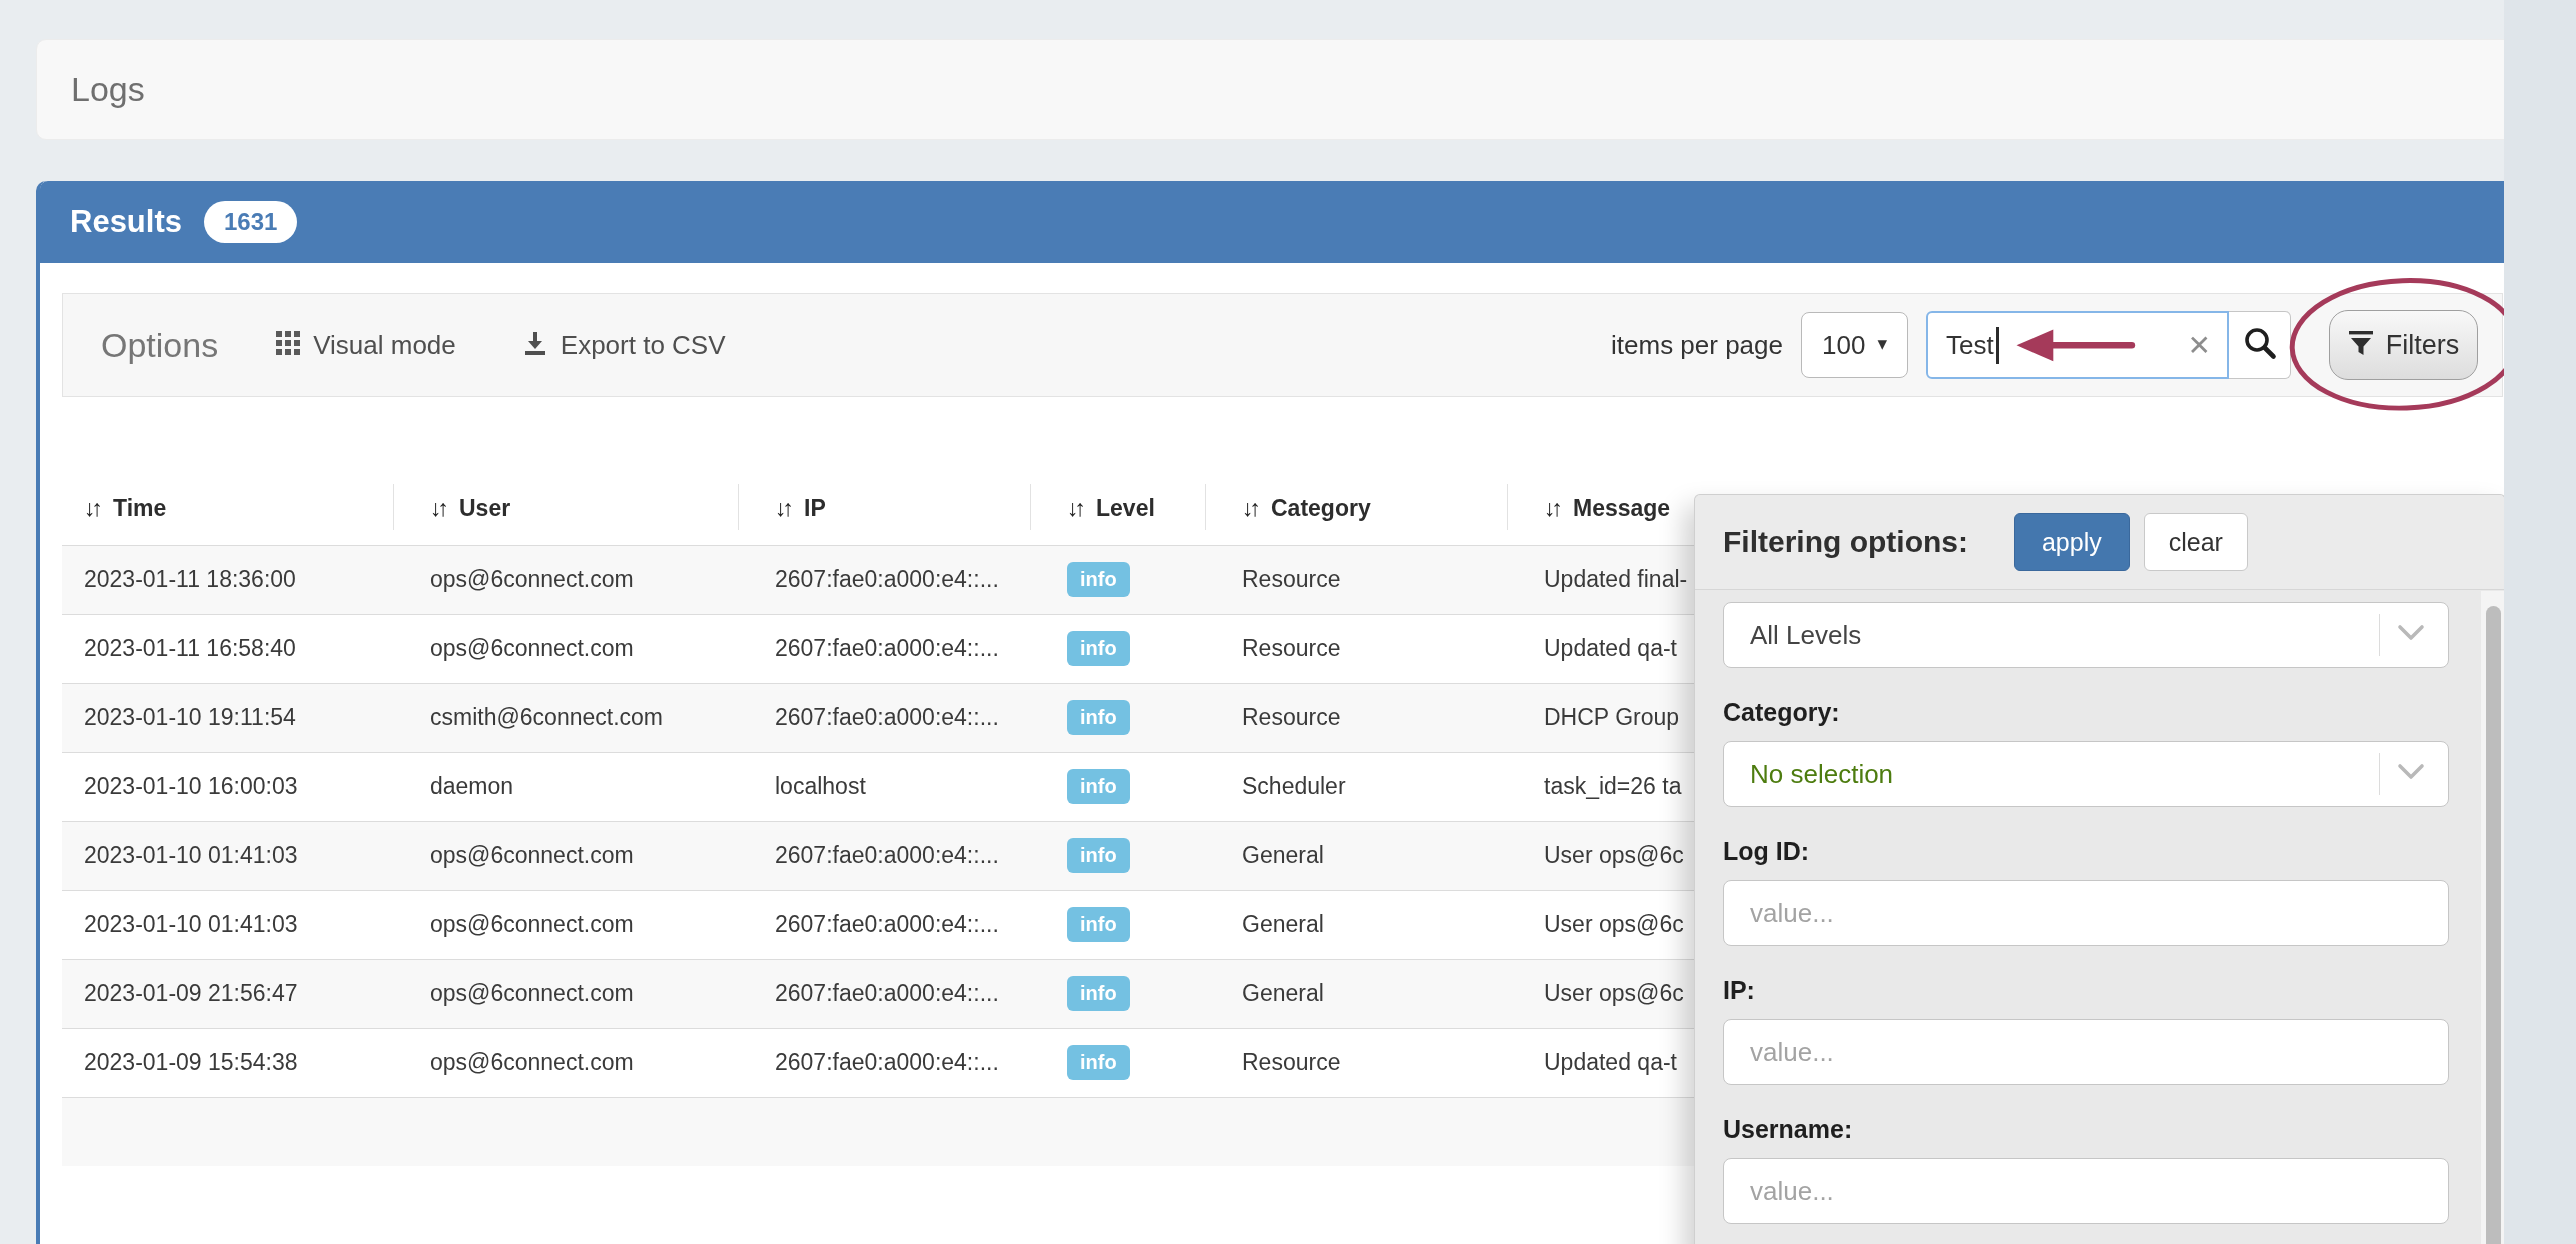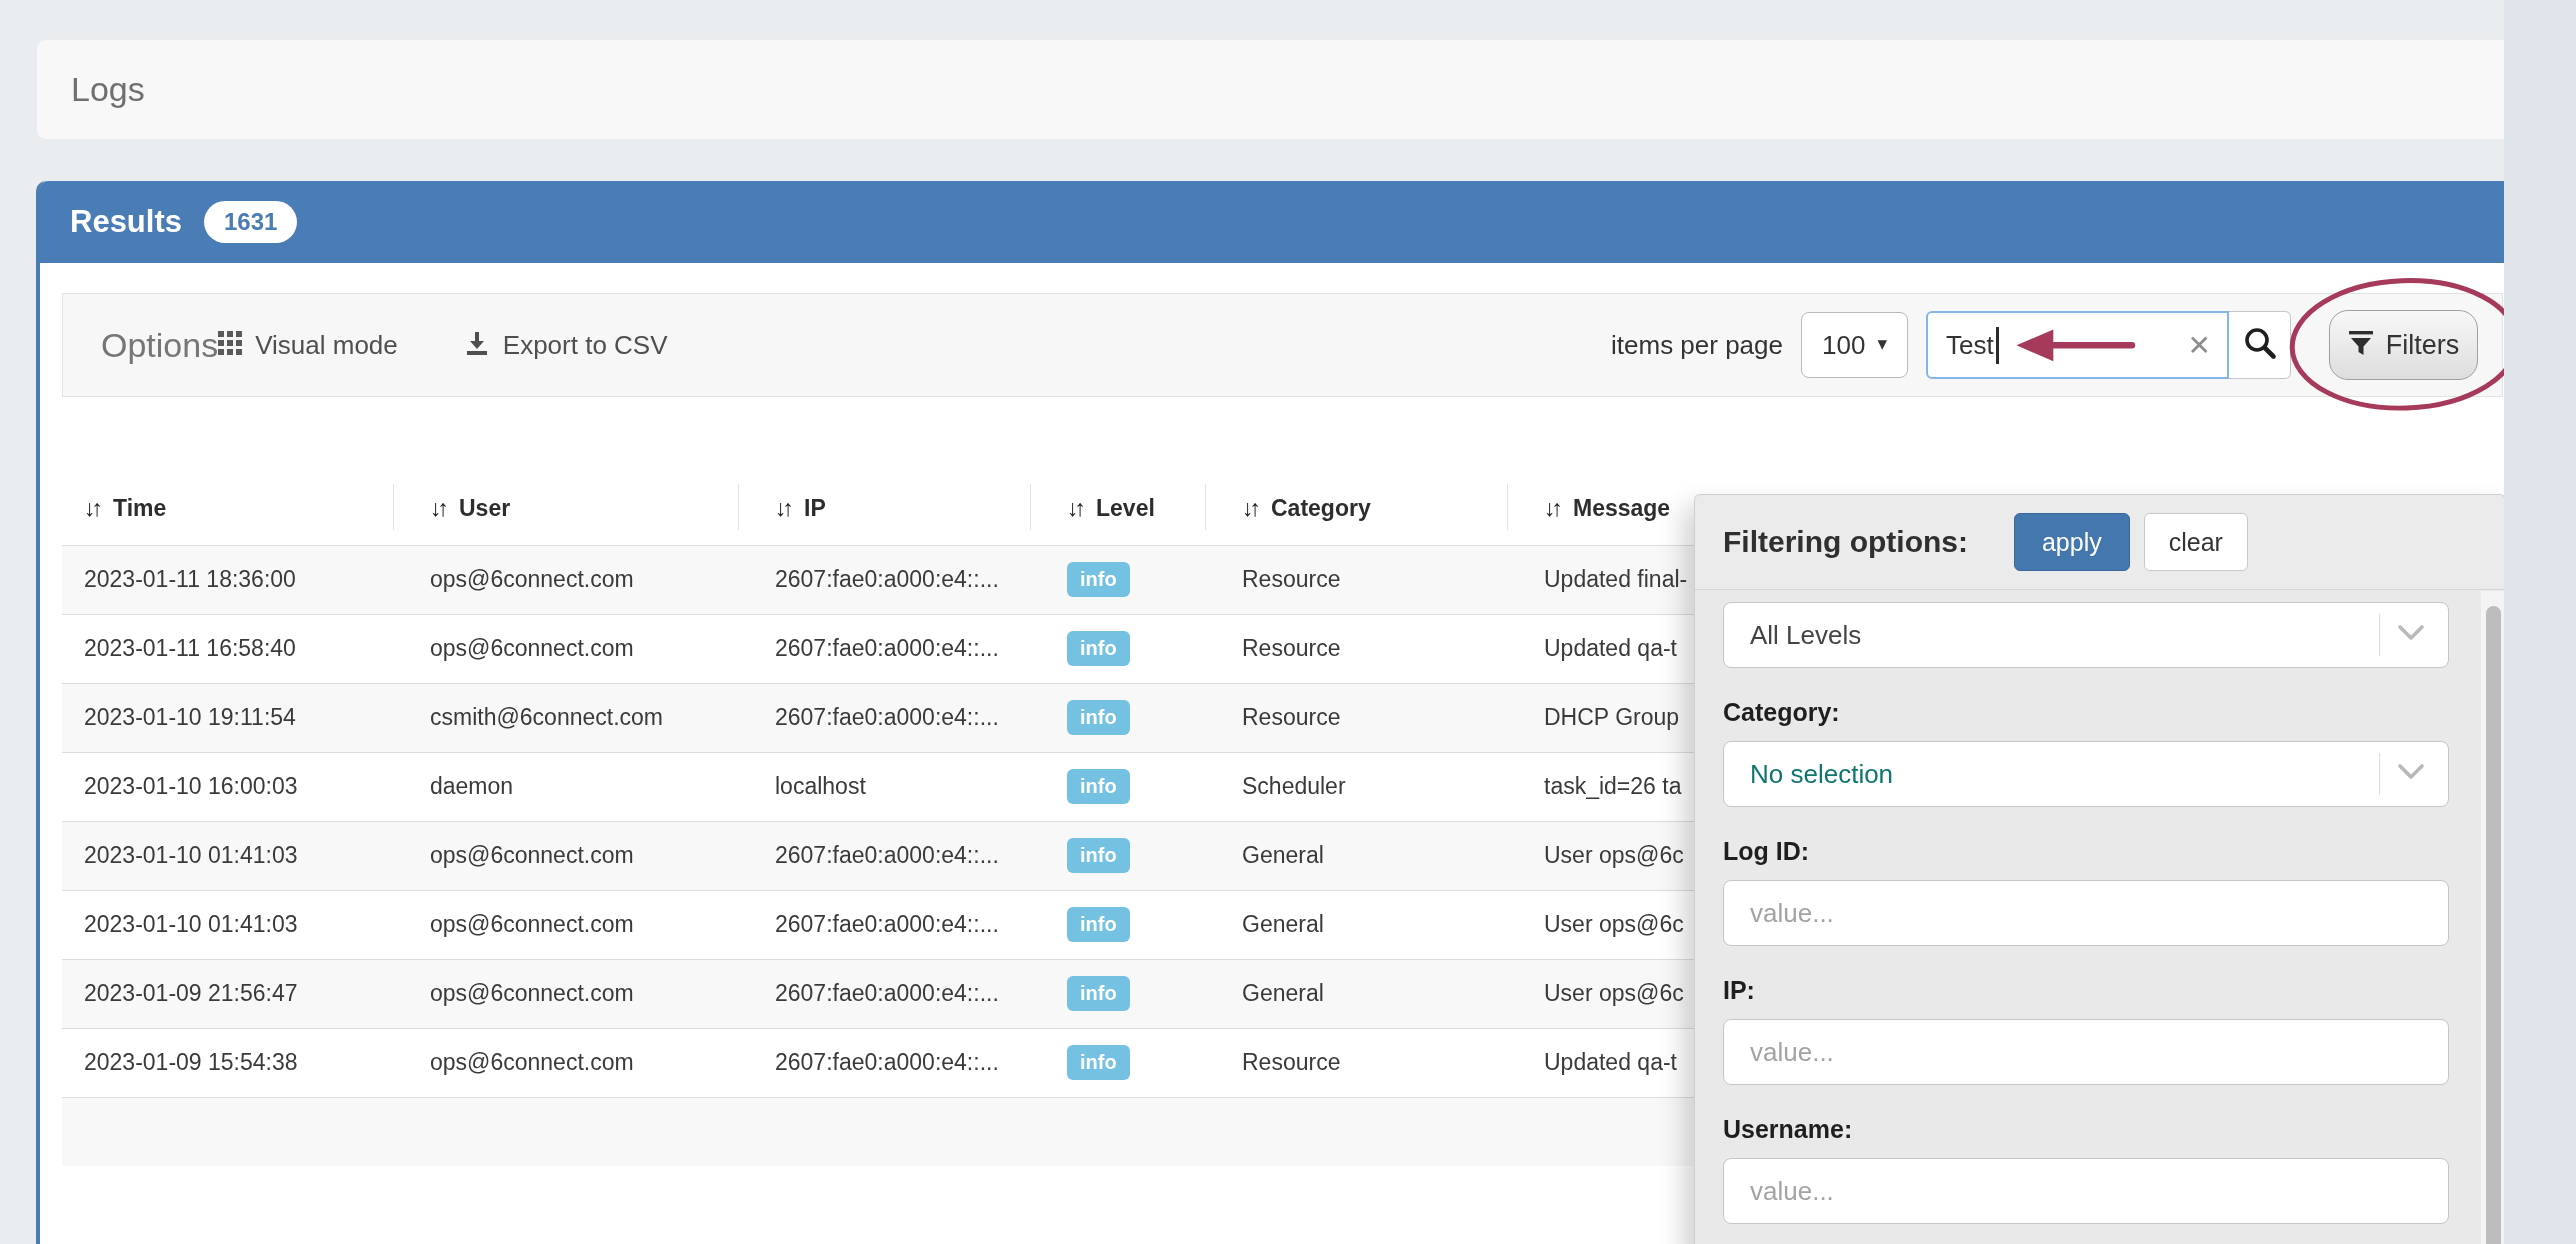--- a/index.html
+++ b/index.html
@@ -20,21 +20,21 @@
   .results-header { height:82px; background:#4a7cb5; border-radius:8px 8px 0 0;
     display:flex; align-items:center; padding-left:30px; gap:22px; }
   .results-title { color:#fff; font-size:31px; font-weight:bold; }
   .results-count { background:#fff; color:#4a7cb5; font-weight:bold; font-size:24px;
     border-radius:994px; padding:7px 20px; }
   .results-body { padding:30px 30px 0 22px; }
 
   
   .options-bar { height:104px; background:#f7f7f7; border:1px solid #e3e3e3;
     display:flex; align-items:center; padding:0 24px 0 38px; }
-  .options-title { font-size:34px; color:#767676; }
+  .options-title { font-size:34px; color:#767676; margin-right:58px; }
   .opt-item { display:flex; align-items:center; gap:13px; margin-right:66px; cursor:default; }
   .opt-item .lbl { font-size:26px; color:#4f4f4f; }
   .opt-right { margin-left:auto; display:flex; align-items:center; }
   .ipp-label { font-size:26px; color:#333; margin-right:18px; }
   .ipp-select { width:107px; height:66px; background:#fff; border:1px solid #b9b9b9; border-radius:8px;
     display:flex; align-items:center; justify-content:center; gap:12px; margin-right:18px; }
   .ipp-select .val { font-size:26px; color:#333; }
   .ipp-select .caret { font-size:19px; color:#333; transform:translateY(-2px); }
   .search-group { display:flex; align-items:center; }
   .search-input { width:303px; height:68px; background:#fff; border:2px solid #85b6e8;
@@ -74,21 +74,21 @@
   .fp-apply { height:58px; padding:0 27px; background:#4477ae; color:#fff; font-size:25px;
     border:1px solid #3a689c; border-radius:6px; display:flex; align-items:center; }
   .fp-clear { height:58px; padding:0 24px; background:#fff; color:#333; font-size:25px;
     border:1px solid #c9c9c9; border-radius:6px; display:flex; align-items:center; margin-left:14px; }
   .fp-body { padding:12px 56px 0 28px; }
   .f-label { font-size:25px; font-weight:bold; color:#1f1f1f; margin:30px 0 14px; }
   .f-label:first-child { margin-top:26px; }
   .f-control { height:66px; background:#fff; border:1px solid #c6c6c6; border-radius:8px;
     display:flex; align-items:center; padding:0 22px 0 26px; }
   .f-control .value { font-size:26px; color:#444; }
-  .f-control .value.muted { color:#0f766e; }
+  .f-control .value.muted { color:#4d7c0f; }
   .f-control .placeholder { font-size:26px; color:#a3a3a3; }
   .f-divider { margin-left:auto; width:1px; height:42px; background:#dcdcdc; margin-right:16px; }
   .fp-scroll-track { position:absolute; right:0; top:96px; width:24px; height:671px; background:#f4f4f4; }
   .fp-scroll-thumb { position:absolute; right:4px; top:111px; width:15px; height:647px;
     background:#bdbdbd; border-radius:8px; }
 
   
   .annotation-layer { position:absolute; left:0; top:0; width:2576px; height:1244px;
     pointer-events:none; z-index:60; }
 </style>

